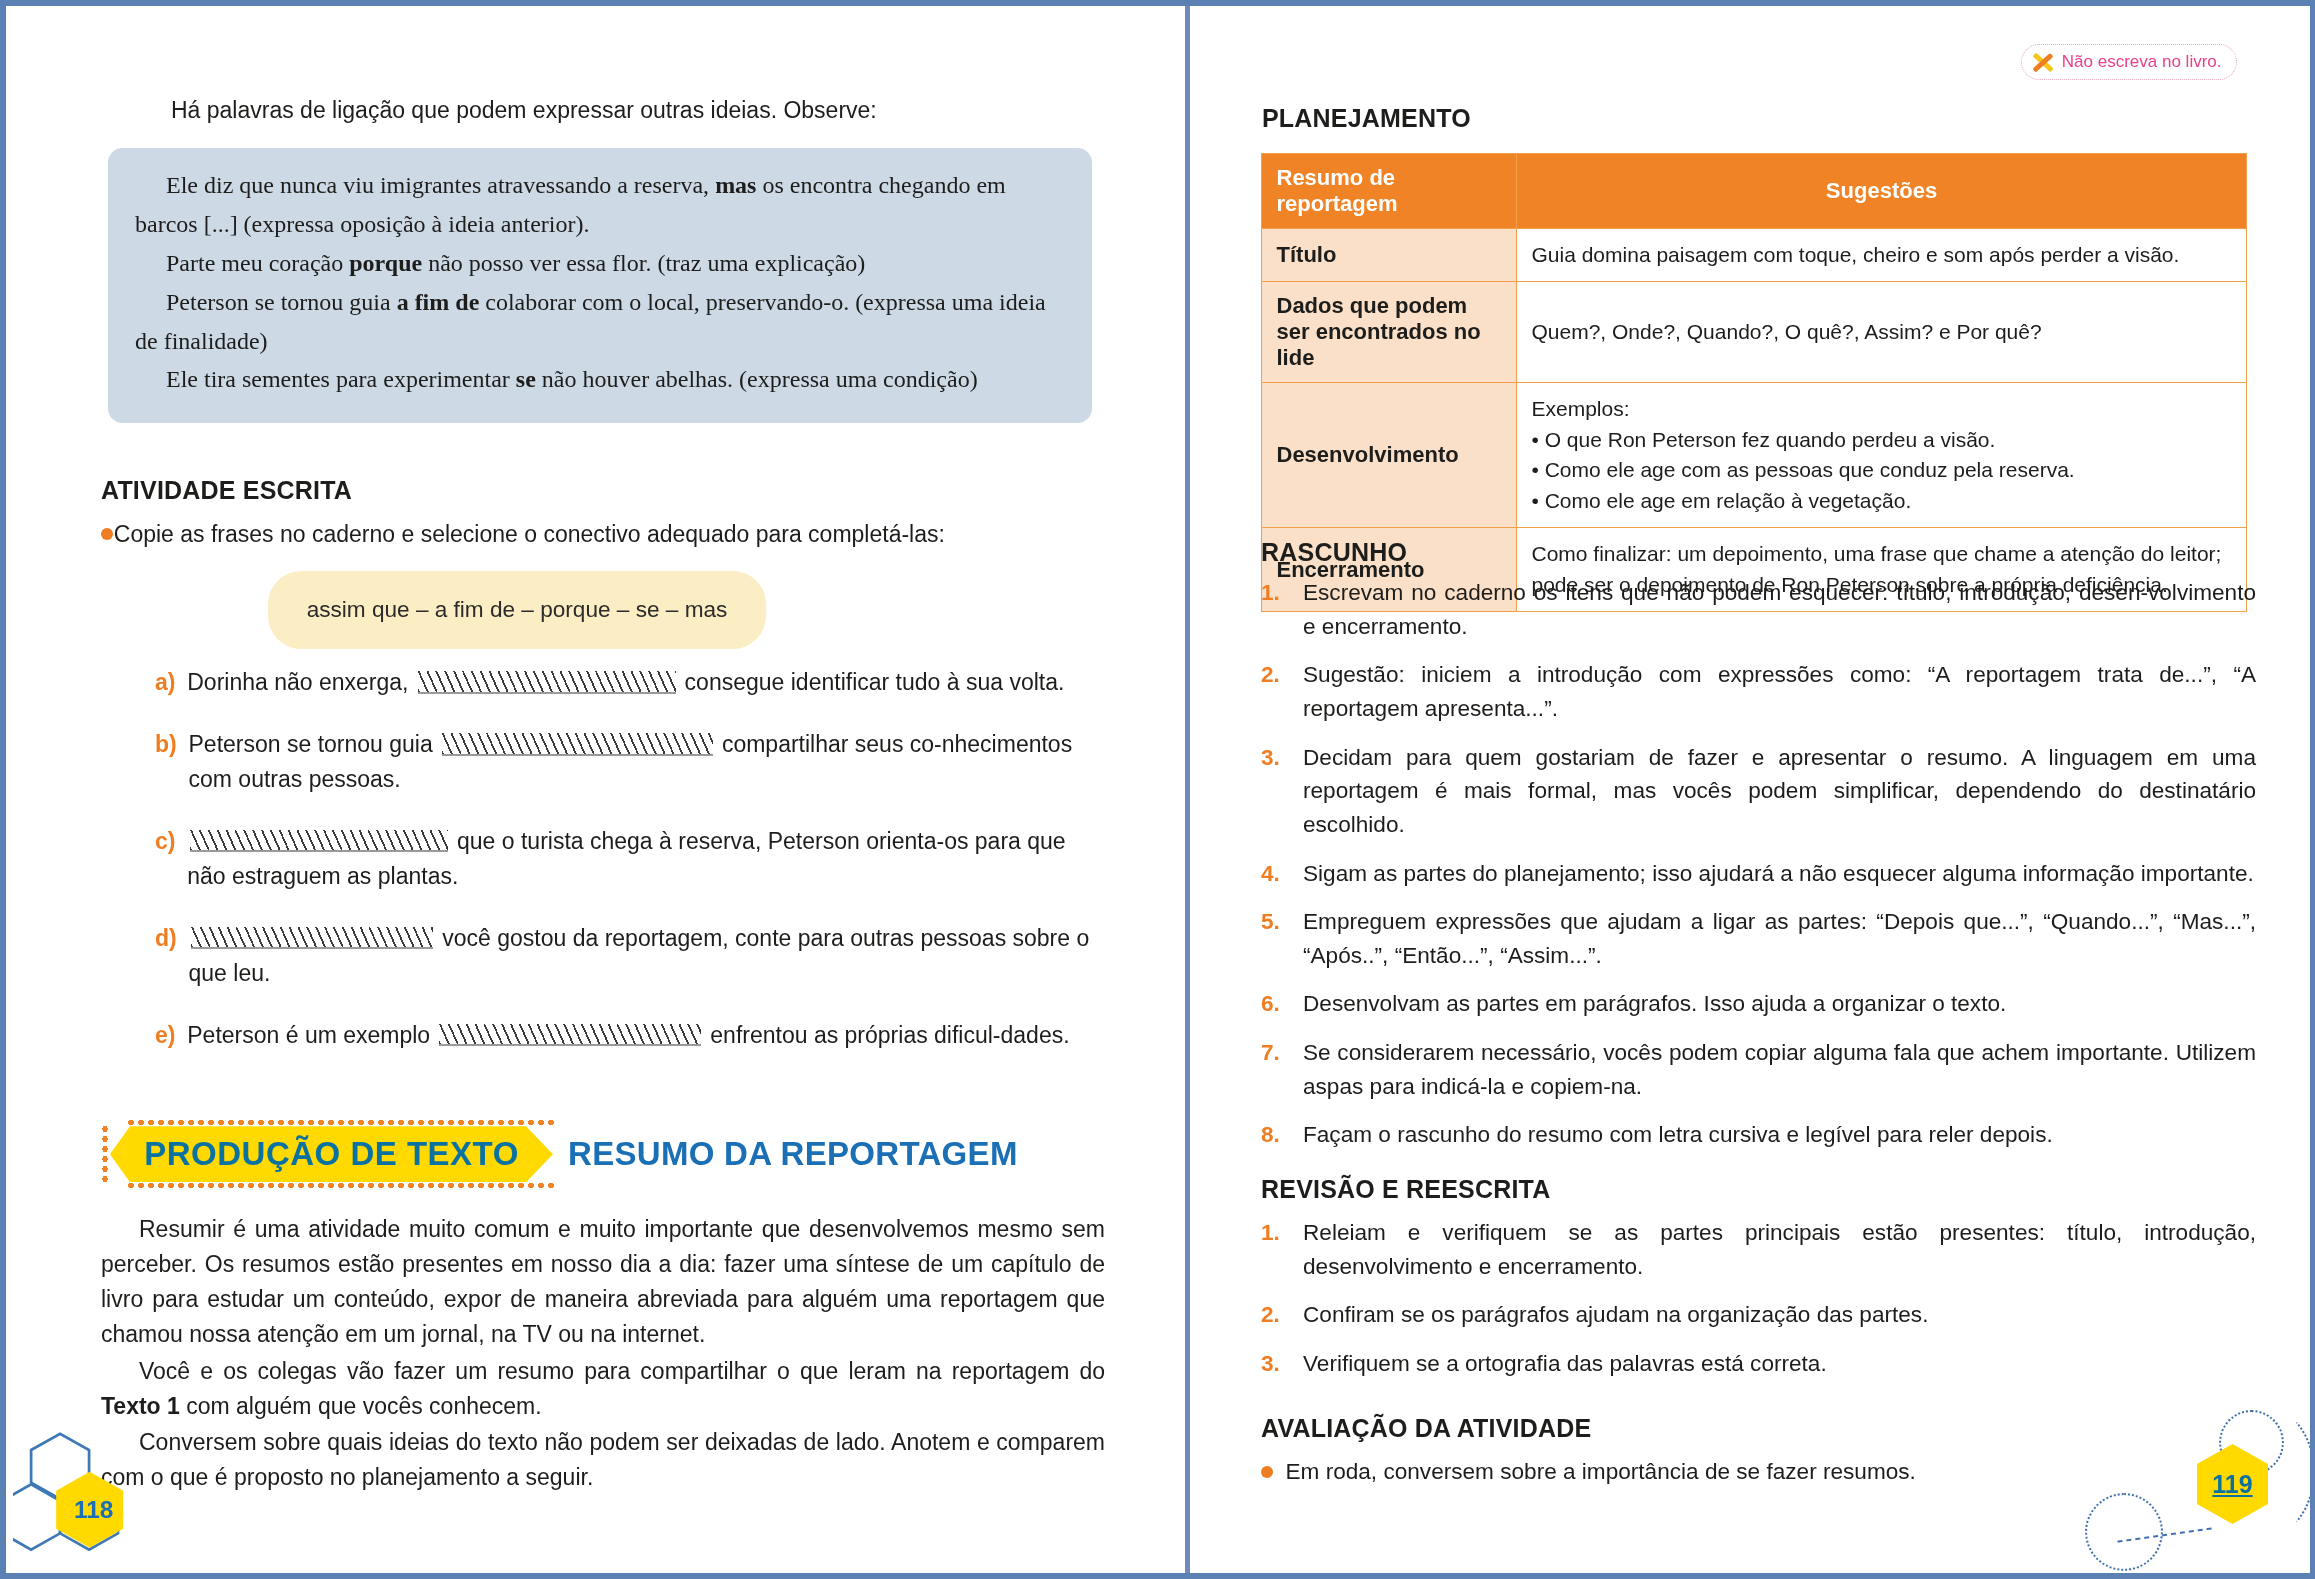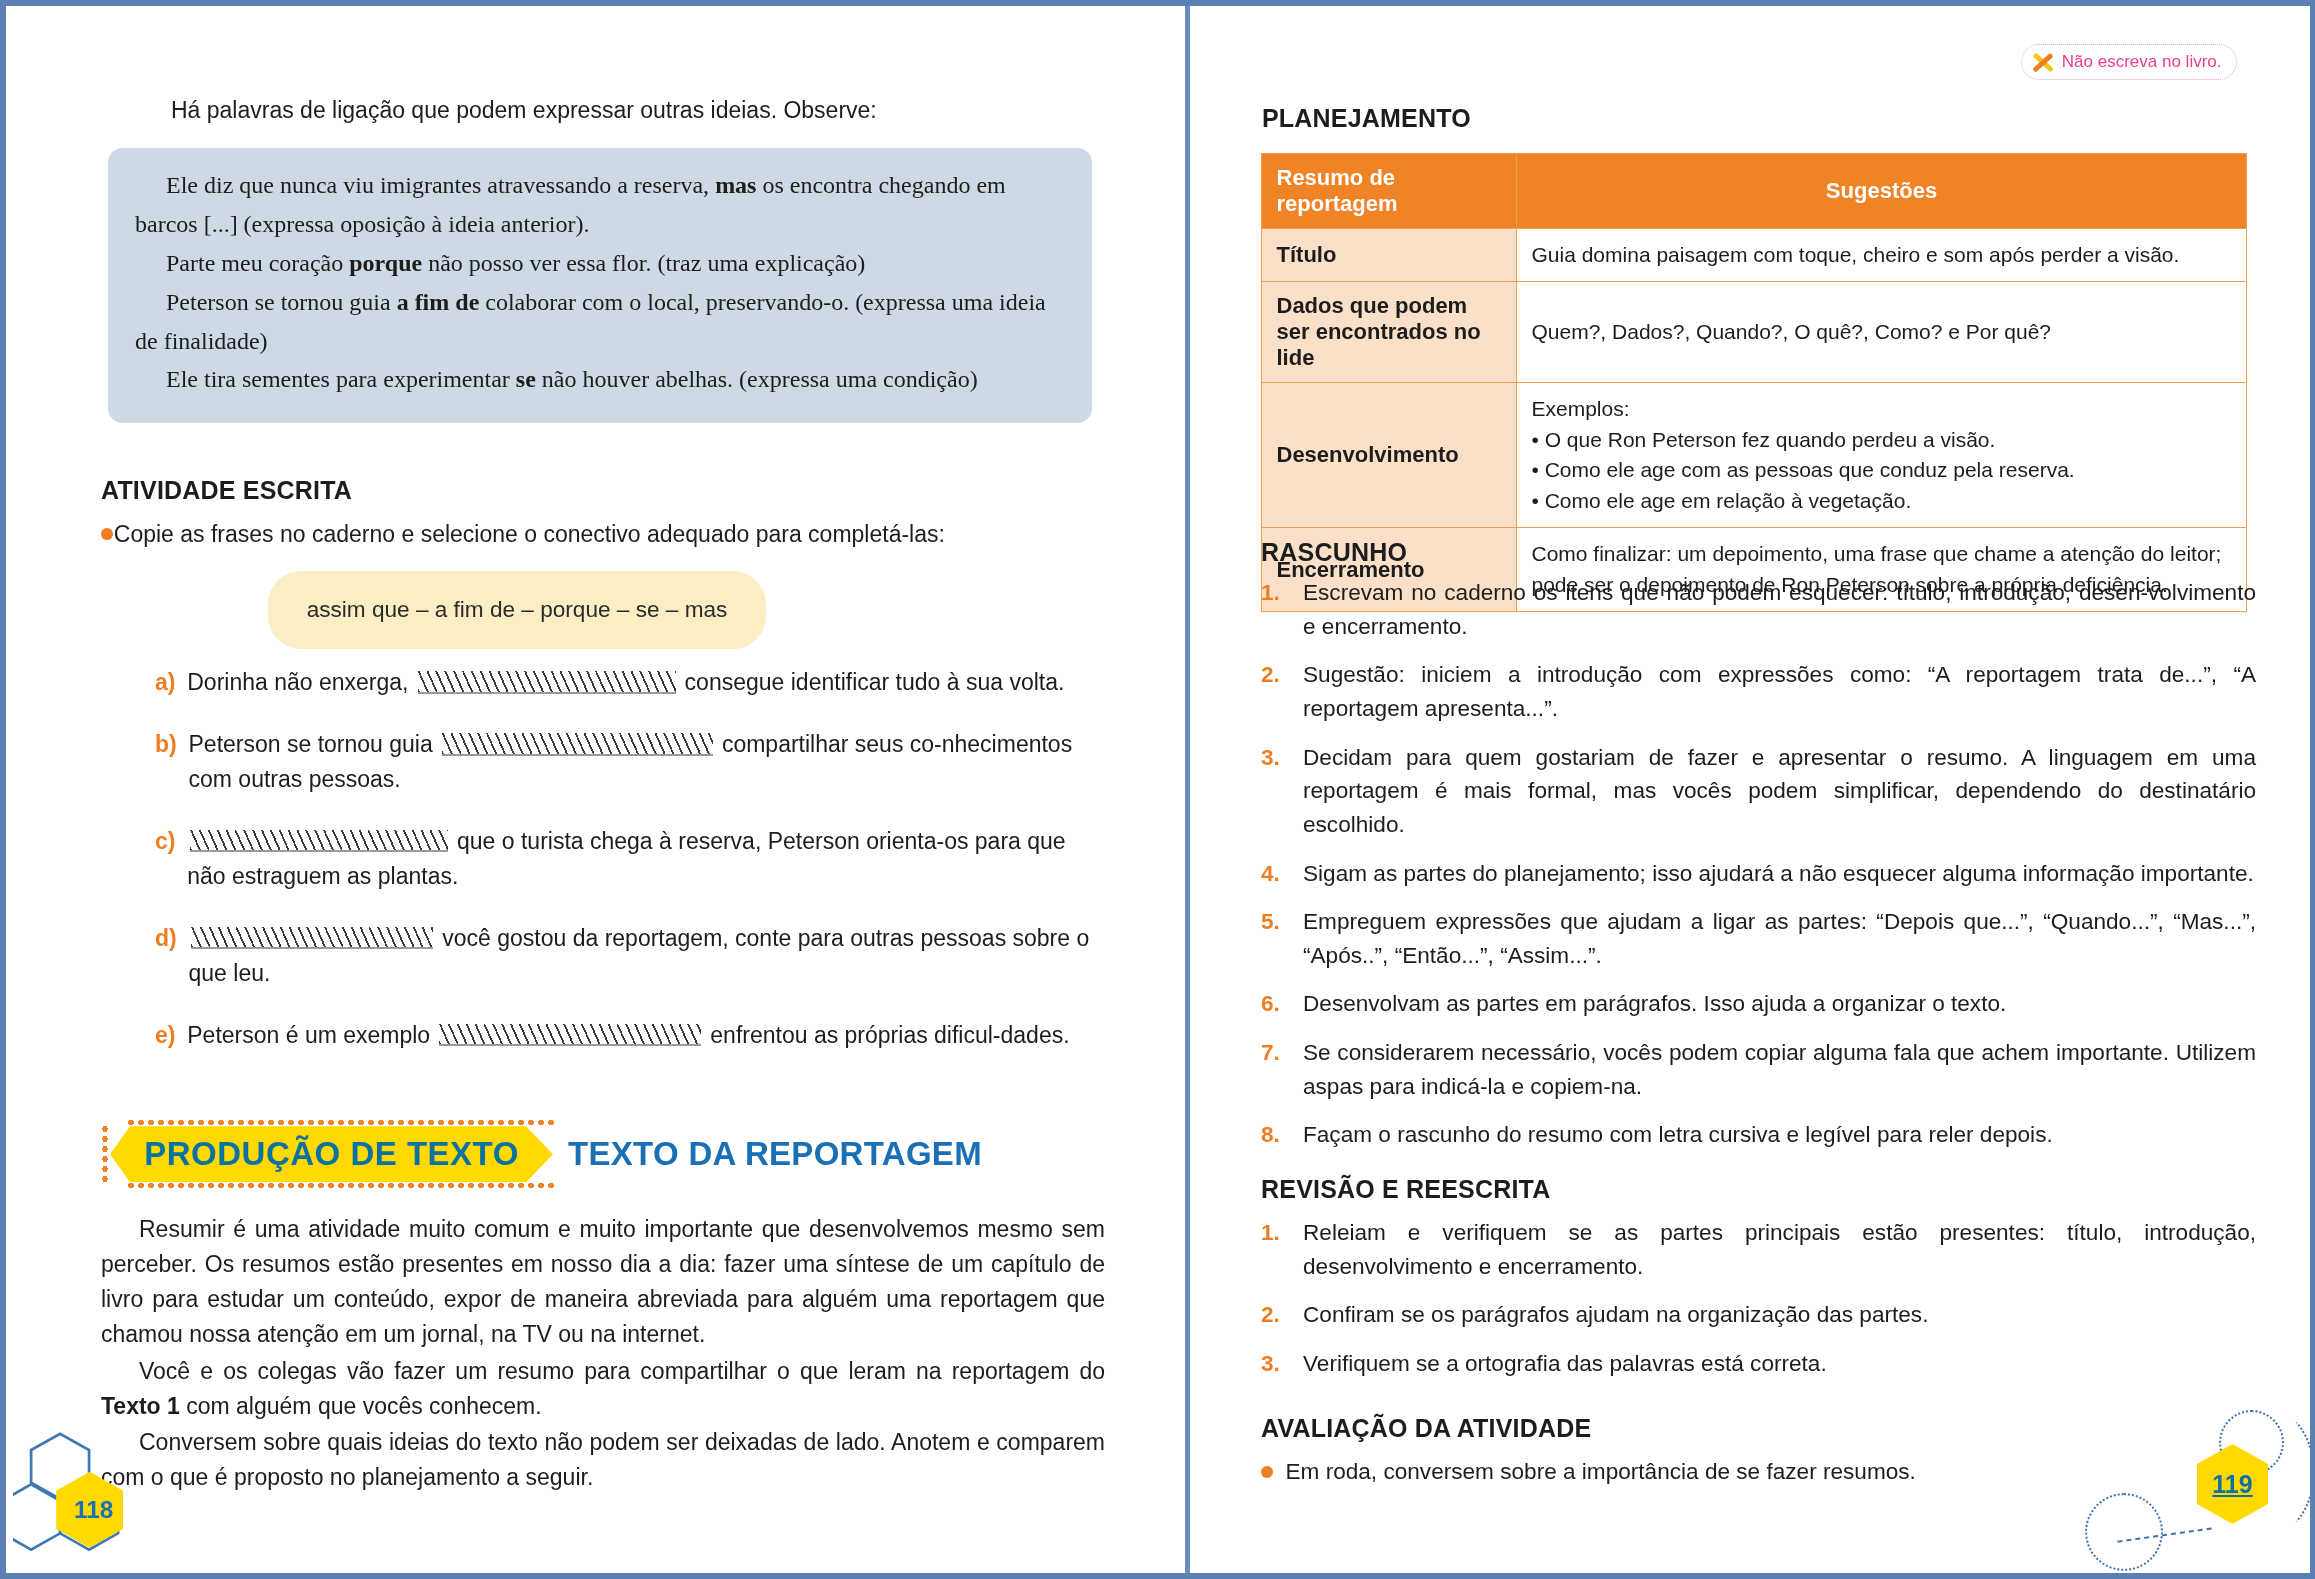--- a/index.html
+++ b/index.html
@@ -275,21 +275,21 @@
       </div>
     </div>
 
     <div class="banner">
       <div class="banner-dots-top"></div>
       <div class="banner-dots-bot"></div>
       <div class="banner-dots-left"></div>
       <div class="banner-badge">
         <span>PRODUÇÃO DE TEXTO</span>
       </div>
-      <div class="banner-title">TEXTO DA REPORTAGEM</div>
+      <div class="banner-title">RESUMO DA REPORTAGEM</div>
     </div>
 
     <div class="pt-body">
       <p class="body-text indent">
         <span>Resumir é uma atividade muito comum e muito importante que desenvolvemos mesmo sem perceber. Os resumos estão presentes em nosso dia a dia: fazer uma síntese de um capítulo de livro para estudar um conteúdo, expor de maneira abreviada para alguém uma reportagem que chamou nossa atenção em um jornal, na TV ou na internet.</span>
       </p>
       <p class="body-text indent">
         <span>Você e os colegas vão fazer um resumo para compartilhar o que leram na reportagem do </span><b>Texto 1</b><span> com alguém que vocês conhecem.</span>
       </p>
       <p class="body-text indent">
@@ -330,21 +330,21 @@
           <th class="c2">Sugestões</th>
         </tr>
       </thead>
       <tbody>
         <tr>
           <td class="lab">Título</td>
           <td class="val">Guia domina paisagem com toque, cheiro e som após perder a visão.</td>
         </tr>
         <tr>
           <td class="lab">Dados que podem ser encontrados no lide</td>
-          <td class="val">Quem?, Dados?, Quando?, O quê?, Como? e Por quê?</td>
+          <td class="val">Quem?, Onde?, Quando?, O quê?, Assim? e Por quê?</td>
         </tr>
         <tr>
           <td class="lab">Desenvolvimento</td>
           <td class="val">
             <b>Exemplos:</b>
             <span class="li">• O que Ron Peterson fez quando perdeu a visão.</span>
             <span class="li">• Como ele age com as pessoas que conduz pela reserva.</span>
             <span class="li">• Como ele age em relação à vegetação.</span>
           </td>
         </tr>

